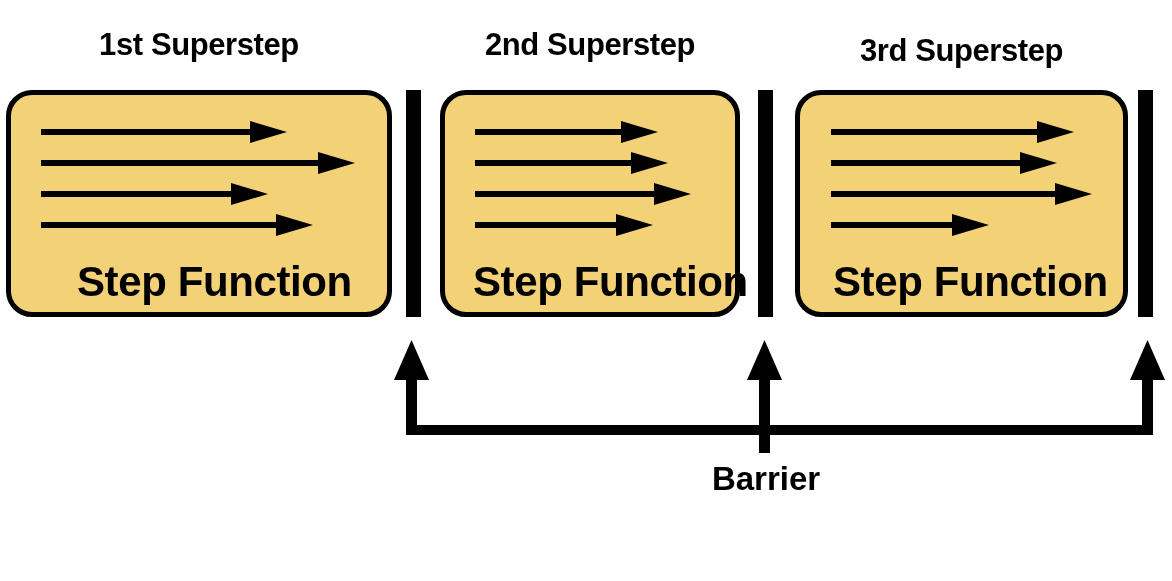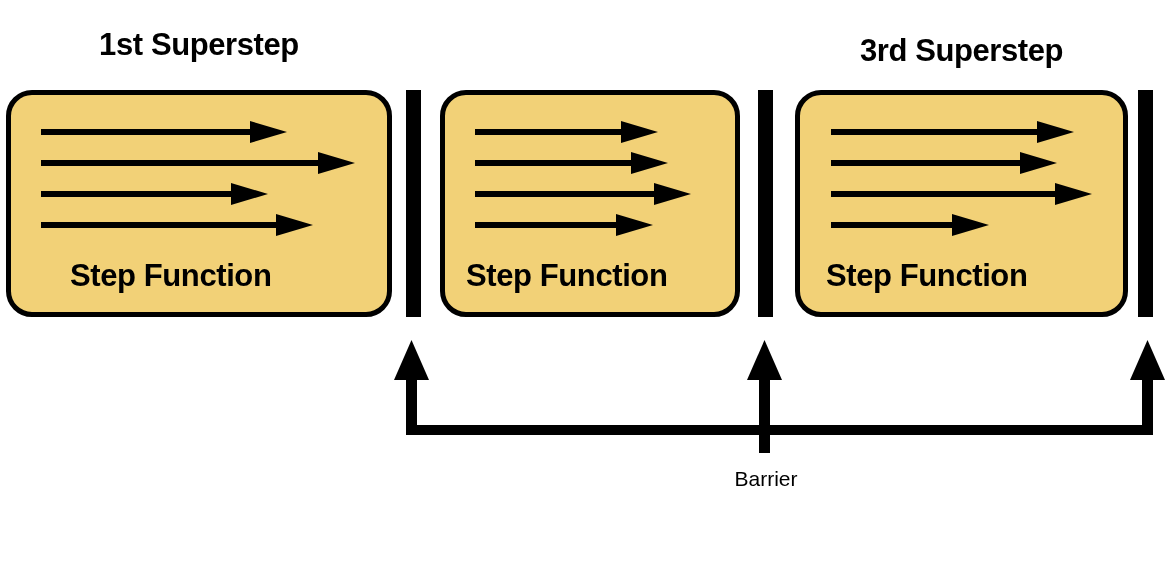--- a/index.html
+++ b/index.html
@@ -34,33 +34,34 @@
   .step-box {
     position: absolute;
     background: #F2D177;
     border: 5px solid #000000;
     border-radius: 26px;
     box-sizing: border-box;
   }
   .step-label {
     position: absolute;
     font-weight: bold;
-    font-size: 31px;
+    font-size: 42px;
     color: #000000;
     white-space: nowrap;
     letter-spacing: -0.4px;
+    margin-left: 7px;
   }
   .barrier-bar {
     position: absolute;
     background: #000000;
   }
   .barrier-text {
     position: absolute;
-    font-weight: normal;
-    font-size: 21px;
+    font-weight: bold;
+    font-size: 33px;
     color: #000000;
     text-align: center;
     line-height: 48px;
     white-space: nowrap;
   }
   .sr-only {
     position: absolute;
     width: 1px;
     height: 1px;
     overflow: hidden;
@@ -68,20 +69,21 @@
     white-space: nowrap;
   }
 </style>
 </head>
 <body>
 
 <div id="canvas">
 
   <div class="superstep-title" style="left:6px; top:27px; width:386px;">1st Superstep</div>
 
+  <div class="superstep-title" style="left:440px; top:27px; width:300px;">2nd Superstep</div>
 
   <div class="superstep-title" style="left:795px; top:27px; width:333px;margin-top:6px;">3rd Superstep</div>
 
   <div class="step-box" style="left:6px; top:90px; width:386px; height:227px;"></div>
 
   <svg style="position:absolute; left:6px; top:90px;" width="386" height="227" viewBox="0 0 386 227">
     <g fill="#000000">
 
       <rect x="35" y="39" width="215" height="6"></rect>
       <polygon points="244,31 281,42 244,53"></polygon>

